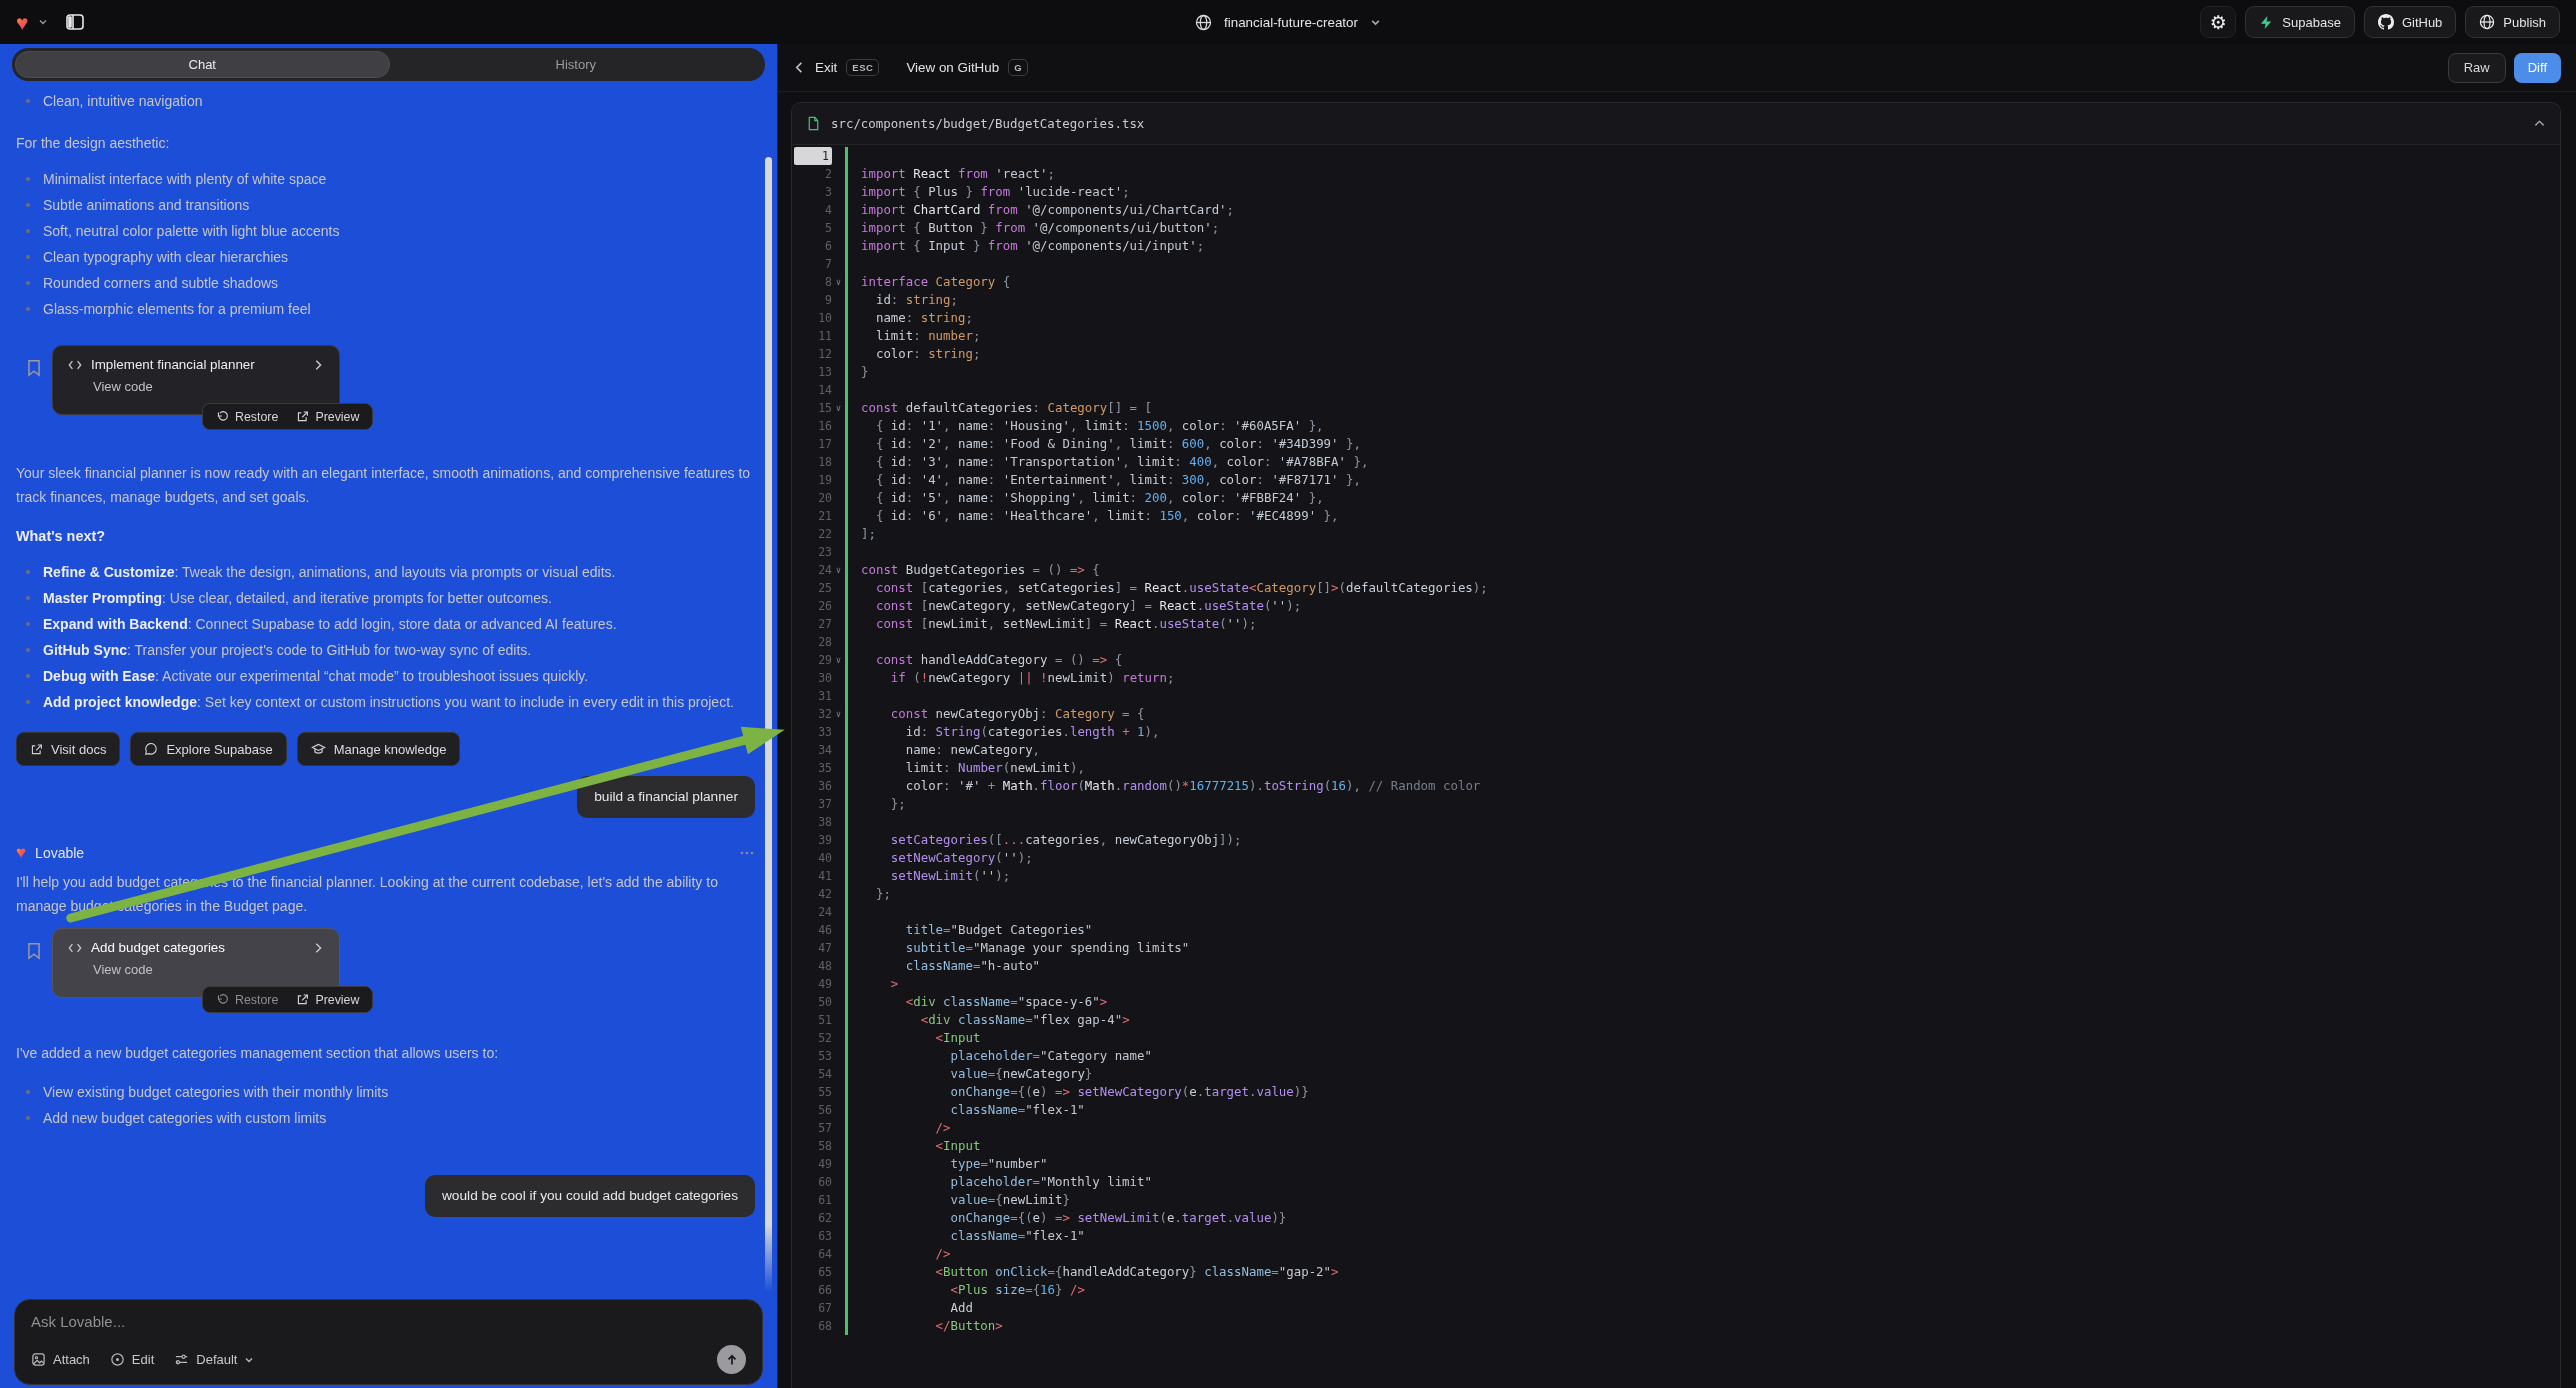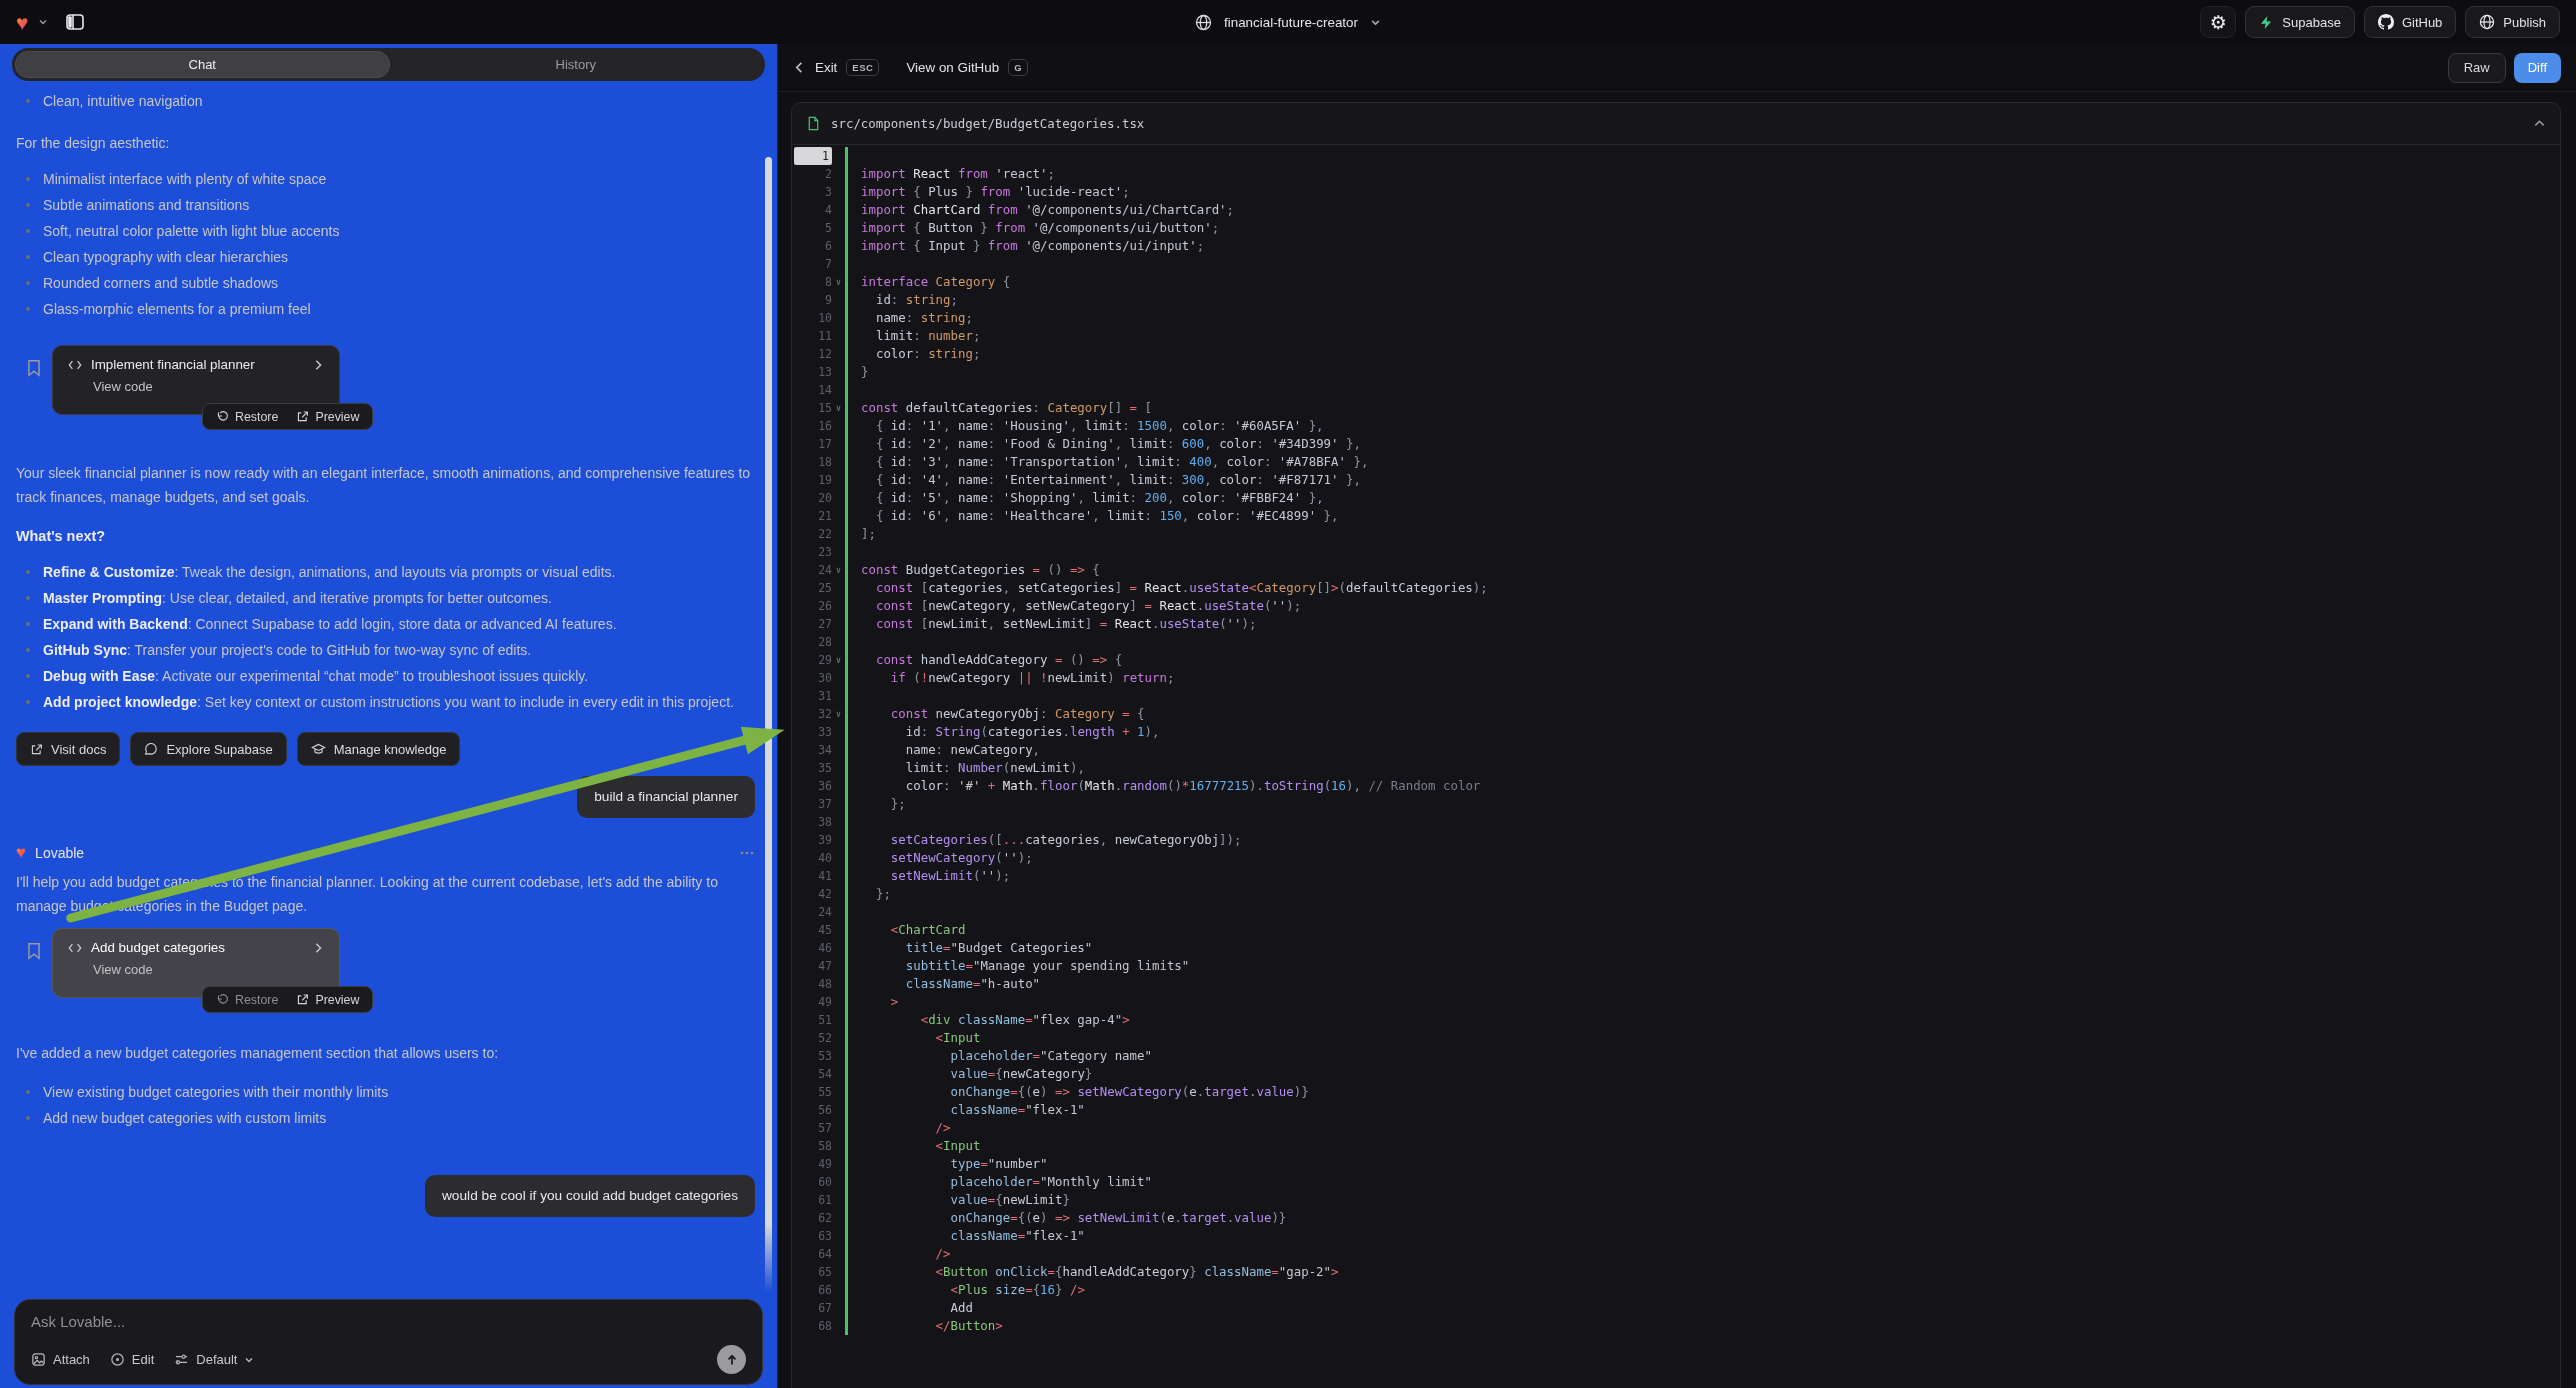--- a/index.html
+++ b/index.html
@@ -446,25 +446,25 @@
             <div class="cl"><div class="cl-gut"><span class="cl-num">34</span><span class="cl-fold"></span></div><div class="cl-code"><span class="tk-p">      </span><span class="tk-v">name</span><span class="tk-p">: </span><span class="tk-v">newCategory</span><span class="tk-p">,</span></div></div>
             <div class="cl"><div class="cl-gut"><span class="cl-num">35</span><span class="cl-fold"></span></div><div class="cl-code"><span class="tk-p">      </span><span class="tk-v">limit</span><span class="tk-p">: </span><span class="tk-f">Number</span><span class="tk-p">(</span><span class="tk-v">newLimit</span><span class="tk-p">),</span></div></div>
             <div class="cl"><div class="cl-gut"><span class="cl-num">36</span><span class="cl-fold"></span></div><div class="cl-code"><span class="tk-p">      </span><span class="tk-v">color</span><span class="tk-p">: </span><span class="tk-s">'#' </span><span class="tk-o">+ </span><span class="tk-w">Math</span><span class="tk-p">.</span><span class="tk-f">floor</span><span class="tk-p">(</span><span class="tk-w">Math</span><span class="tk-p">.</span><span class="tk-f">random</span><span class="tk-p">()</span><span class="tk-o">*</span><span class="tk-n">16777215</span><span class="tk-p">).</span><span class="tk-f">toString</span><span class="tk-p">(</span><span class="tk-n">16</span><span class="tk-p">), </span><span class="tk-c">// Random color</span></div></div>
             <div class="cl"><div class="cl-gut"><span class="cl-num">37</span><span class="cl-fold"></span></div><div class="cl-code"><span class="tk-p">    };</span></div></div>
             <div class="cl"><div class="cl-gut"><span class="cl-num">38</span><span class="cl-fold"></span></div><div class="cl-code"></div></div>
             <div class="cl"><div class="cl-gut"><span class="cl-num">39</span><span class="cl-fold"></span></div><div class="cl-code"><span class="tk-p">    </span><span class="tk-f">setCategories</span><span class="tk-p">([</span><span class="tk-o">...</span><span class="tk-v">categories</span><span class="tk-p">, </span><span class="tk-v">newCategoryObj</span><span class="tk-p">]);</span></div></div>
             <div class="cl"><div class="cl-gut"><span class="cl-num">40</span><span class="cl-fold"></span></div><div class="cl-code"><span class="tk-p">    </span><span class="tk-f">setNewCategory</span><span class="tk-p">(</span><span class="tk-s">''</span><span class="tk-p">);</span></div></div>
             <div class="cl"><div class="cl-gut"><span class="cl-num">41</span><span class="cl-fold"></span></div><div class="cl-code"><span class="tk-p">    </span><span class="tk-f">setNewLimit</span><span class="tk-p">(</span><span class="tk-s">''</span><span class="tk-p">);</span></div></div>
             <div class="cl"><div class="cl-gut"><span class="cl-num">42</span><span class="cl-fold"></span></div><div class="cl-code"><span class="tk-p">  };</span></div></div>
             <div class="cl"><div class="cl-gut"><span class="cl-num">24</span><span class="cl-fold"></span></div><div class="cl-code"></div></div>
-            <div class="cl"><div class="cl-gut"><span class="cl-num">45</span><span class="cl-fold"></span></div><div class="cl-code"><span class="tk-p">    </span><span class="tk-o">&lt;</span><span class="tk-g">ChartCard</span></div></div>
             <div class="cl"><div class="cl-gut"><span class="cl-num">46</span><span class="cl-fold"></span></div><div class="cl-code"><span class="tk-p">      </span><span class="tk-a">title</span><span class="tk-o">=</span><span class="tk-s">"Budget Categories"</span></div></div>
             <div class="cl"><div class="cl-gut"><span class="cl-num">47</span><span class="cl-fold"></span></div><div class="cl-code"><span class="tk-p">      </span><span class="tk-a">subtitle</span><span class="tk-o">=</span><span class="tk-s">"Manage your spending limits"</span></div></div>
             <div class="cl"><div class="cl-gut"><span class="cl-num">48</span><span class="cl-fold"></span></div><div class="cl-code"><span class="tk-p">      </span><span class="tk-a">className</span><span class="tk-o">=</span><span class="tk-s">"h-auto"</span></div></div>
             <div class="cl"><div class="cl-gut"><span class="cl-num">49</span><span class="cl-fold"></span></div><div class="cl-code"><span class="tk-p">    </span><span class="tk-o">&gt;</span></div></div>
+            <div class="cl"><div class="cl-gut"><span class="cl-num">50</span><span class="cl-fold"></span></div><div class="cl-code"><span class="tk-p">      </span><span class="tk-o">&lt;</span><span class="tk-g">div </span><span class="tk-a">className</span><span class="tk-o">=</span><span class="tk-s">"space-y-6"</span><span class="tk-o">&gt;</span></div></div>
             <div class="cl"><div class="cl-gut"><span class="cl-num">51</span><span class="cl-fold"></span></div><div class="cl-code"><span class="tk-p">        </span><span class="tk-o">&lt;</span><span class="tk-g">div </span><span class="tk-a">className</span><span class="tk-o">=</span><span class="tk-s">"flex gap-4"</span><span class="tk-o">&gt;</span></div></div>
             <div class="cl"><div class="cl-gut"><span class="cl-num">52</span><span class="cl-fold"></span></div><div class="cl-code"><span class="tk-p">          </span><span class="tk-o">&lt;</span><span class="tk-g">Input</span></div></div>
             <div class="cl"><div class="cl-gut"><span class="cl-num">53</span><span class="cl-fold"></span></div><div class="cl-code"><span class="tk-p">            </span><span class="tk-a">placeholder</span><span class="tk-o">=</span><span class="tk-s">"Category name"</span></div></div>
             <div class="cl"><div class="cl-gut"><span class="cl-num">54</span><span class="cl-fold"></span></div><div class="cl-code"><span class="tk-p">            </span><span class="tk-a">value</span><span class="tk-o">=</span><span class="tk-p">{</span><span class="tk-v">newCategory</span><span class="tk-p">}</span></div></div>
             <div class="cl"><div class="cl-gut"><span class="cl-num">55</span><span class="cl-fold"></span></div><div class="cl-code"><span class="tk-p">            </span><span class="tk-a">onChange</span><span class="tk-o">=</span><span class="tk-p">{(</span><span class="tk-v">e</span><span class="tk-p">) </span><span class="tk-o">=&gt; </span><span class="tk-f">setNewCategory</span><span class="tk-p">(</span><span class="tk-v">e</span><span class="tk-p">.</span><span class="tk-f">target</span><span class="tk-p">.</span><span class="tk-f">value</span><span class="tk-p">)}</span></div></div>
             <div class="cl"><div class="cl-gut"><span class="cl-num">56</span><span class="cl-fold"></span></div><div class="cl-code"><span class="tk-p">            </span><span class="tk-a">className</span><span class="tk-o">=</span><span class="tk-s">"flex-1"</span></div></div>
             <div class="cl"><div class="cl-gut"><span class="cl-num">57</span><span class="cl-fold"></span></div><div class="cl-code"><span class="tk-p">          </span><span class="tk-o">/&gt;</span></div></div>
             <div class="cl"><div class="cl-gut"><span class="cl-num">58</span><span class="cl-fold"></span></div><div class="cl-code"><span class="tk-p">          </span><span class="tk-o">&lt;</span><span class="tk-g">Input</span></div></div>
             <div class="cl"><div class="cl-gut"><span class="cl-num">49</span><span class="cl-fold"></span></div><div class="cl-code"><span class="tk-p">            </span><span class="tk-a">type</span><span class="tk-o">=</span><span class="tk-s">"number"</span></div></div>
             <div class="cl"><div class="cl-gut"><span class="cl-num">60</span><span class="cl-fold"></span></div><div class="cl-code"><span class="tk-p">            </span><span class="tk-a">placeholder</span><span class="tk-o">=</span><span class="tk-s">"Monthly limit"</span></div></div>

